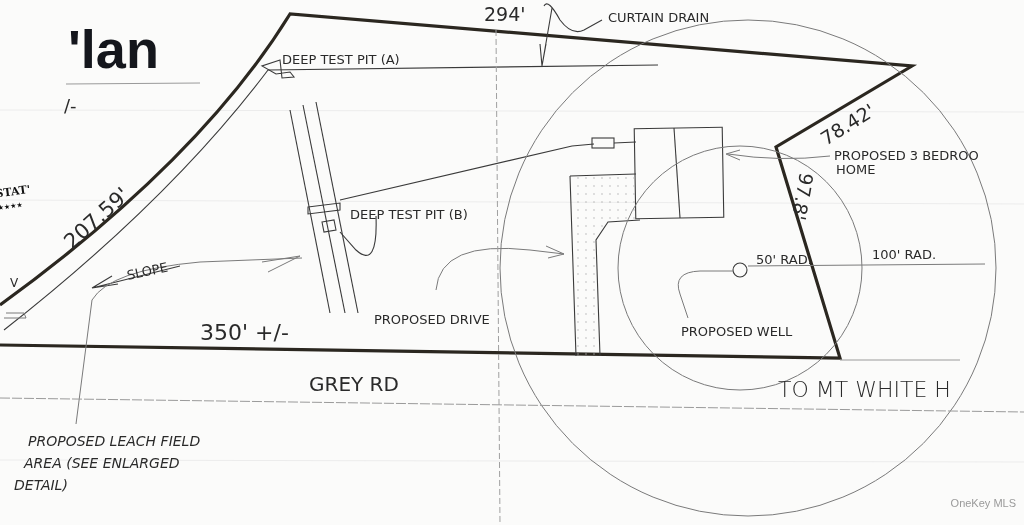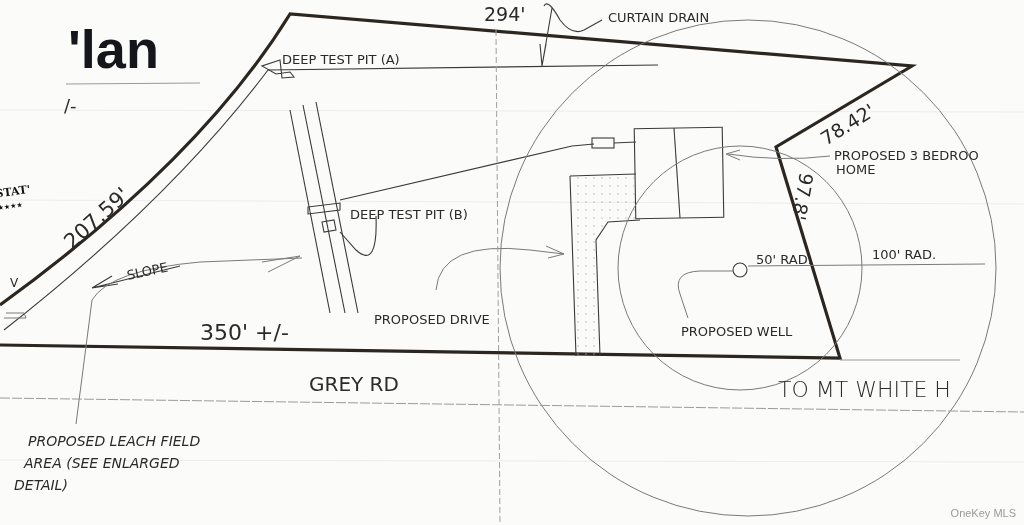--- a/index.html
+++ b/index.html
@@ -5,21 +5,21 @@
   html, body { margin:0; padding:0; background:#ffffff; }
   body { width:1024px; height:525px; overflow:hidden; position:relative;
          font-family:"Liberation Sans", sans-serif; }
   #plan { position:absolute; left:0; top:0; width:1024px; height:525px; background:#fbfbfa; }
   .lbl { font-family:"DejaVu Sans", sans-serif; fill:#2a2a2a; }
   .thin { stroke:#3a3a3a; stroke-width:1.1; fill:none; }
   .faint { stroke:#7a7a7a; stroke-width:1; fill:none; }
   .bound { stroke:#2b2720; stroke-width:3.2; fill:none; stroke-linejoin:miter; }
   .dash { stroke:#a0a0a0; stroke-width:1; fill:none; stroke-dasharray:6 3; }
   .title { font-family:"Liberation Sans", sans-serif; font-weight:700; fill:#14161c; }
-  .watermark { position:absolute; right:8px; bottom:6px; font-size:11px; color:#9a9a9a;
+  .watermark { position:absolute; right:8px; bottom:16px; font-size:11px; color:#9a9a9a;
                font-family:"Liberation Sans", sans-serif; }
 </style>
 </head>
 <body>
 
 <svg id="plan" viewBox="0 0 1024 525" xmlns="http://www.w3.org/2000/svg">
 
   <g stroke="#ececec" stroke-width="1">
     <line x1="0" y1="110" x2="1024" y2="112"></line>
     <line x1="0" y1="200" x2="1024" y2="204"></line>

